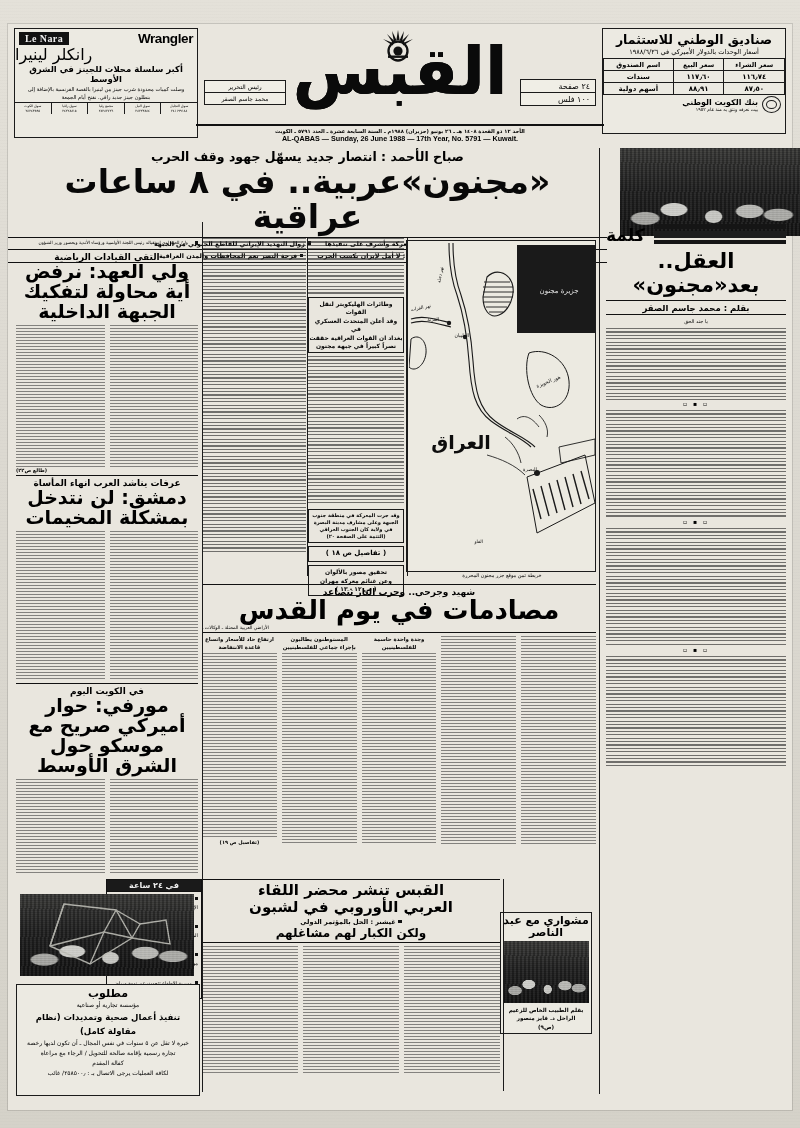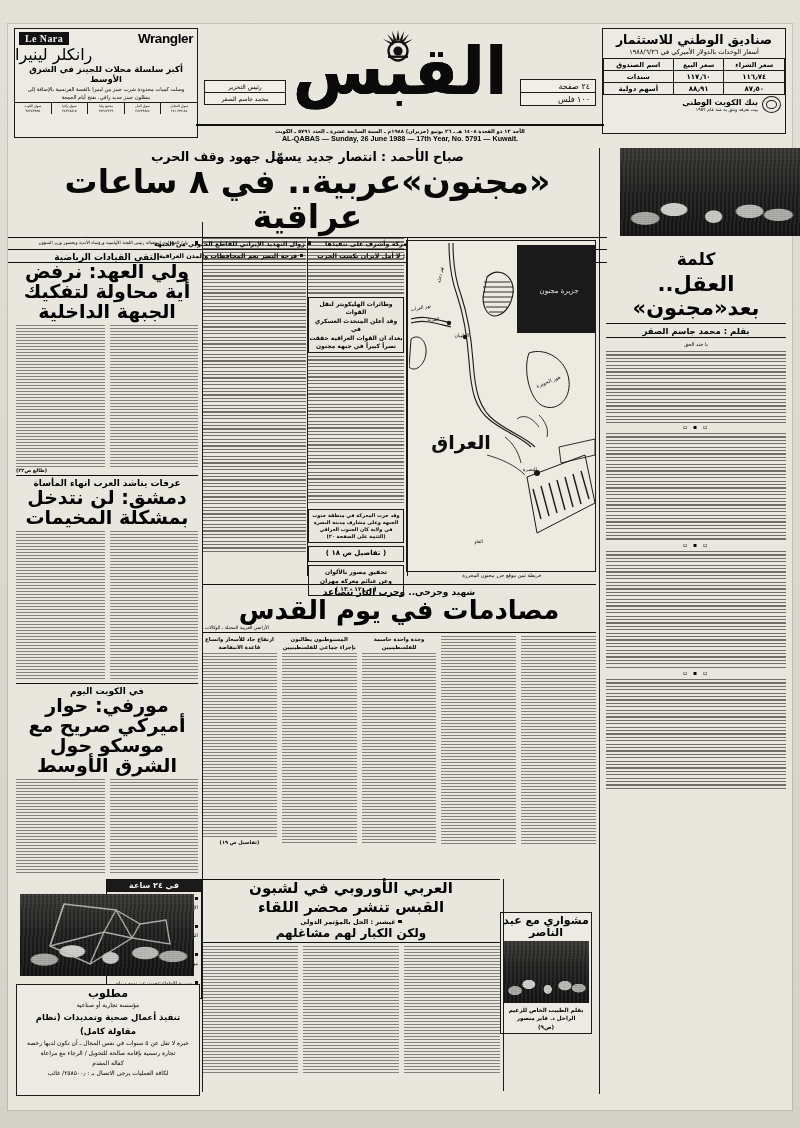--- a/index.html
+++ b/index.html
@@ -109,21 +109,21 @@
   }
   .ph:after{content:"";position:absolute;inset:0;
     background:repeating-linear-gradient(0deg, rgba(255,255,255,.05) 0 1px, rgba(0,0,0,.1) 1px 2px);
     mix-blend-mode:overlay;}
 
   
   .colrule{position:absolute;width:1.2px;background:#1b1b1b;}
 
   
   #opinion{position:absolute;right:6px;top:200px;width:180px;}
-  .kalima{display:flex;align-items:center;gap:3px;justify-content:flex-start;flex-direction:column;}
+  .kalima{display:flex;align-items:center;gap:9px;justify-content:flex-start;}
   .kalima .bars{flex:1;}
   .kalima .bars i{display:block;height:4.5px;background:#151515;margin-bottom:2px;}
   .kalima .bars i:nth-child(2){height:7px;background:#1d1d1d;}
   .kalima .kw{font-size:17px;font-weight:bold;letter-spacing:-1.5px;}
   .op-title{text-align:center;font-size:21px;font-weight:bold;letter-spacing:-1.4px;margin-top:3px;}
   .op-by{text-align:center;font-size:8.5px;font-weight:bold;border-top:1.2px solid #111;border-bottom:1.2px solid #111;margin-top:3px;padding:1.5px 0;}
   .op-lead{text-align:center;font-size:5px;margin-top:3px;}
 
   
   #mapbox{position:absolute;right:196px;top:216px;width:188px;height:330px;border:1.3px solid #1b1b1b;background:#ece9e1;overflow:hidden;}
@@ -414,22 +414,22 @@
       <div style="flex:1;">
         <div style="font-size:5.4px;font-weight:bold;text-align:center;line-height:1.4;">ارتفاع حاد للأسعار واتساع قاعدة الانتفاضة</div>
         <div class="body-lines l2" style="height:186px;margin-top:2px;"></div>
         <div style="font-size:5px;text-align:center;font-weight:bold;">(تفاصيل ص ١٩)</div>
       </div>
     </div>
   </div>
 
   <div style="position:absolute;right:292px;top:855px;width:298px;">
     <div style="height:1.3px;background:#111;"></div>
+    <div class="h-md" style="margin-top:2px;">القبس تنشر محضر اللقاء</div>
     <div class="h-md">العربي الأوروبي في لشبون</div>
-    <div class="h-md" style="margin-top:2px;">القبس تنشر محضر اللقاء</div>
     <div style="display:flex;gap:6px;margin-top:3px;font-size:6.5px;font-weight:bold;justify-content:center;">
       <span><i class="sq"></i><span>غيشنر : الحل بالمؤتمر الدولي</span></span>
     </div>
     <div style="text-align:center;font-size:12px;font-weight:bold;">ولكن الكبار لهم مشاغلهم</div>
     <div style="height:1.1px;background:#111;margin-top:2px;"></div>
     <div style="display:flex;gap:5px;margin-top:3px;">
       <div style="flex:1;">
             <div class="body-lines l2" style="height:128px;"></div>
           </div>
       <div style="flex:1;">

